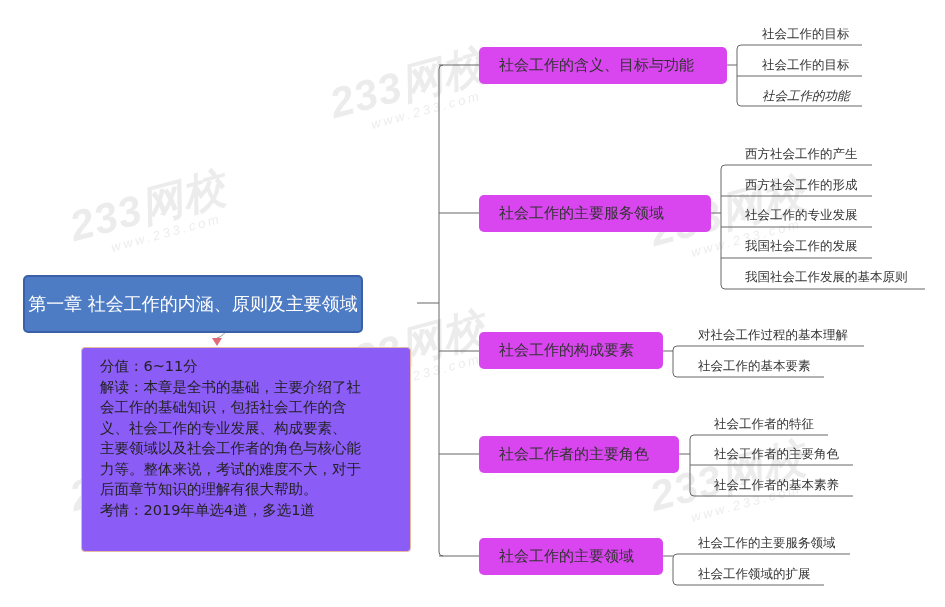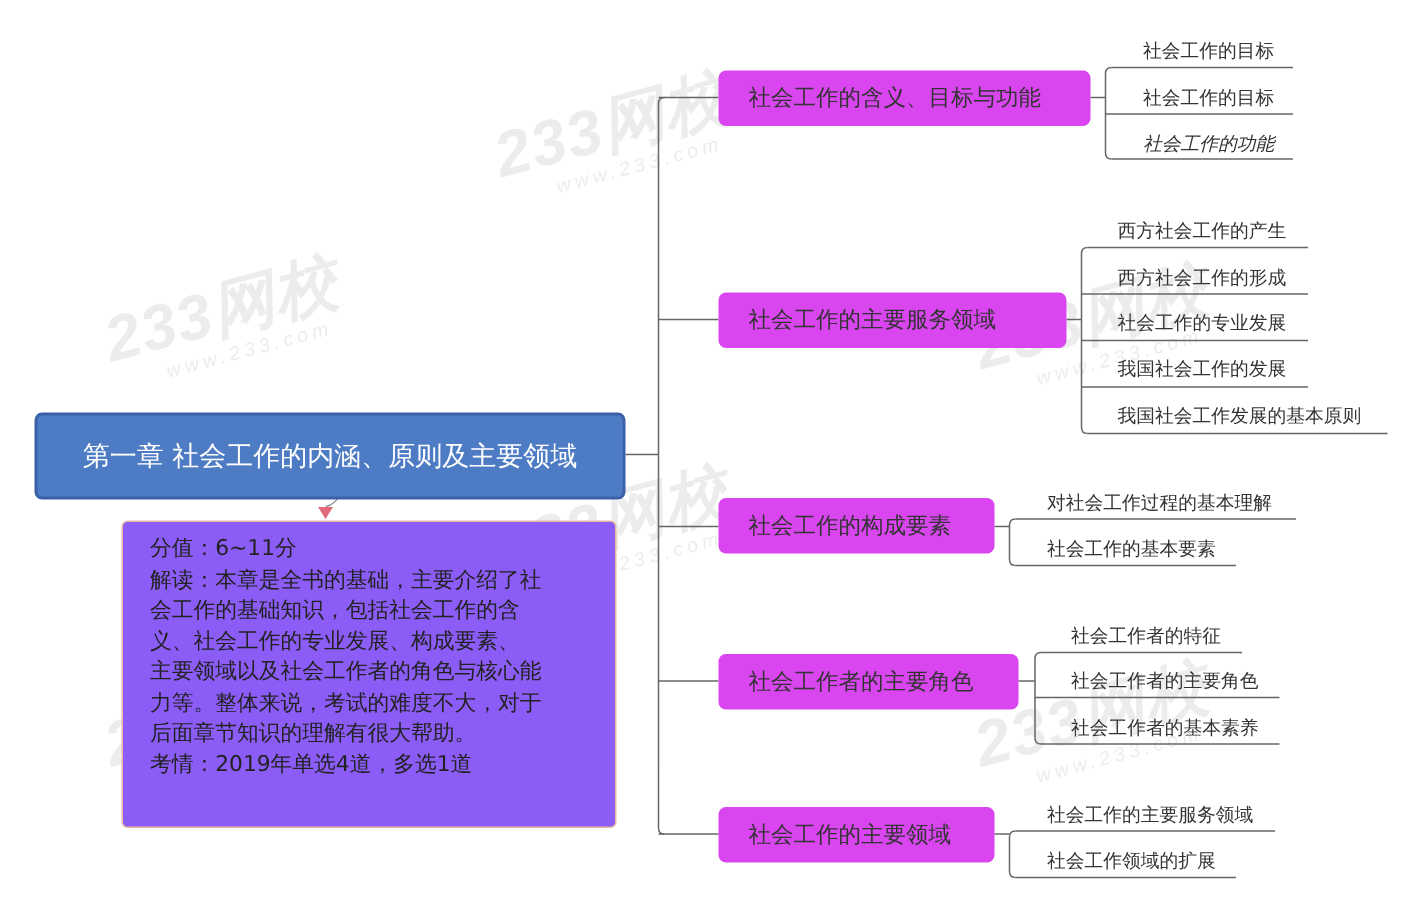--- a/index.html
+++ b/index.html
@@ -3,21 +3,21 @@
 <meta charset="utf-8">
 <style>
   html, body { margin:0; padding:0; }
   body { width:945px; height:607px; background:#ffffff; position:relative; overflow:hidden;
          font-family:"DejaVu Sans","Liberation Sans",sans-serif; color:#333; }
   .wm { position:absolute; color:rgba(200,200,200,0.35); font-family:"Liberation Sans",sans-serif;
         font-weight:bold; font-style:italic; transform:rotate(-15deg); pointer-events:none; white-space:nowrap; }
   .wm .big { font-size:42px; letter-spacing:1px; display:block; line-height:44px; }
   .wm .small { font-size:13px; letter-spacing:3px; display:block; padding-left:34px; font-weight:normal; }
   svg.lines { position:absolute; left:0; top:0; }
-  .root { position:absolute; left:23px; top:275px; width:394px; height:58px; background:#4e7cc4;
+  .root { position:absolute; left:23px; top:275px; width:340px; height:58px; background:#4e7cc4;
           border:2px solid #3a61a8; border-radius:5px; box-sizing:border-box; color:#fff; font-size:18px;
           display:flex; align-items:center; justify-content:center; }
   .note { position:absolute; left:81px; top:347px; width:330px; height:205px; background:#8b5cf6;
           border:1px solid #e8b9a0; border-radius:4px; box-sizing:border-box; padding:8px 16px 0 18px;
           font-size:14.5px; line-height:20.5px; color:#222; }
   .note div { white-space:nowrap; }
   .pin { position:absolute; left:212px; top:338px; width:0; height:0; border-left:5px solid transparent;
          border-right:5px solid transparent; border-top:8px solid #e06a7a; }
   .branch { position:absolute; left:479px; height:37px; background:#d946ef; border-radius:5px;
             font-size:15px; color:#333; display:flex; align-items:center; padding:0 20px; box-sizing:border-box; white-space:nowrap; }

